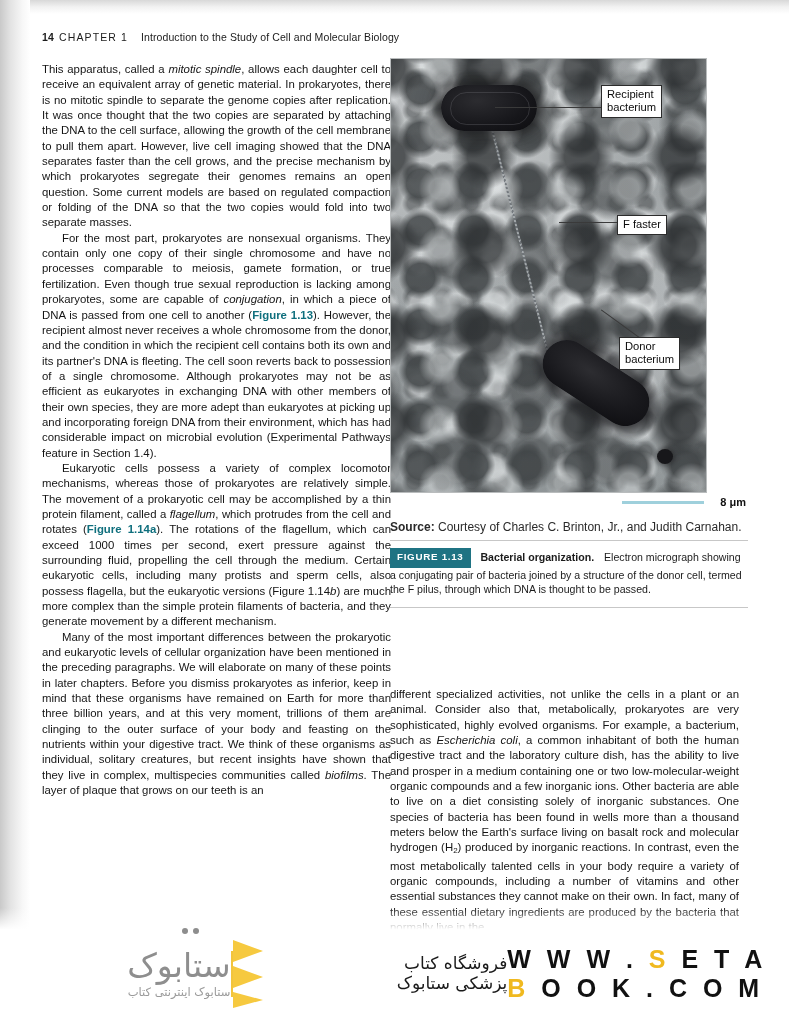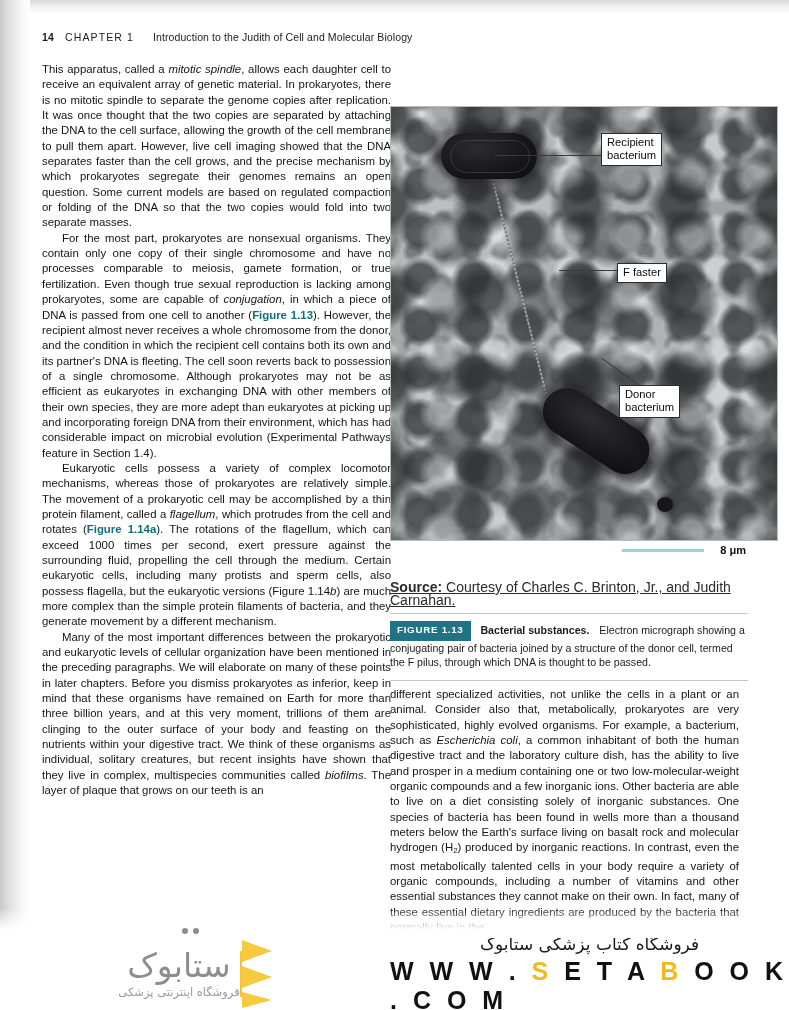--- a/index.html
+++ b/index.html
@@ -54,22 +54,22 @@
     position: absolute;
     left: 42px; top: 31px;
     display: flex;
     align-items: baseline;
     gap: 0;
     font-size: 10.5px;
     color: #1b1b1b;
     letter-spacing: 0.2px;
     white-space: nowrap;
   }
-  .rh-folio { font-weight: bold; margin-right: 11px; }
-  .rh-chapter { letter-spacing: 1.1px; margin-right: 19px; }
+  .rh-folio { font-weight: bold; margin-right: 5px; }
+  .rh-chapter { letter-spacing: 1.1px; margin-right: 13px; }
   .rh-title { letter-spacing: 0.1px; }
 
   
   .col {
     position: absolute;
     width: 349px;
     font-size: 11.4px;
     line-height: 15.35px;
     color: #141414;
     text-align: justify;
@@ -87,26 +87,25 @@
   
   .figure-block {
     position: absolute;
     left: 390px; top: 58px;
     width: 358px;
   }
 
   
   .micrograph {
     position: relative;
-    width: 388px;
+    width: 317px;
     height: 435px;
     background: #22c55e;
     overflow: hidden;
     border: 1px solid #b9bcbd;
-    margin-top: 48px;
   }
   .mg-bg {
     position: absolute; inset: 0;
     background:
       radial-gradient(circle at 22% 14%, rgba(255,255,255,0.28) 0 18%, rgba(255,255,255,0) 48%),
       radial-gradient(circle at 78% 62%, rgba(255,255,255,0.2) 0 14%, rgba(255,255,255,0) 46%),
       radial-gradient(circle at 48% 88%, rgba(120,126,128,0.30) 0 22%, rgba(120,126,128,0) 55%),
       linear-gradient(160deg, #a9aeb0 0%, #9ba0a2 40%, #a4a9ab 70%, #949a9c 100%);
   }
   
@@ -233,25 +232,24 @@
   .scale-label {
     position: absolute;
     right: 2px; top: 0px;
     font-size: 11px;
     font-weight: bold;
     color: #111;
   }
 
   
   .source-line {
-    margin-top: 15px;
-    font-size: 14px;
+    margin-top: 3px;
+    font-size: 12px;
     line-height: 13px;
     color: #2a2a2a;
-    text-decoration: underline;
   }
   .source-line .src-label { font-weight: bold; }
 
   .fig-rule {
     margin-top: 6px;
     width: 358px;
     height: 1px;
     background: #c7c7c7;
   }
 
@@ -358,21 +356,21 @@
   .chev.thin {
     border-left-width: 30px;
     border-top-width: 8px;
     border-bottom-width: 8px;
   }
 
   .banner-right {
     width: 399px;
     height: 72px;
     display: flex;
-    flex-direction: column;
+    flex-direction: row;
     align-items: center;
     justify-content: center;
   }
   .banner-farsi {
     font-size: 17px;
     direction: rtl;
     color: #1a1a1a;
     font-family: "DejaVu Sans", sans-serif;
     margin-bottom: 3px;
   }
@@ -386,21 +384,21 @@
   .banner-url .amber { color: #f0b91f; }
 </style>
 </head>
 <body>
 
 <div class="page">
 
   <div class="running-head">
     <span class="rh-folio">14</span>
     <span class="rh-chapter">CHAPTER 1</span>
-    <span class="rh-title">Introduction to the Judith of Cell and Molecular Biology</span>
+    <span class="rh-title">Introduction to the Study of Cell and Molecular Biology</span>
   </div>
 
   <div class="col col-left" id="col-left">
       <p><span>This apparatus, called a </span><i>mitotic spindle</i><span>, allows each daughter cell to receive an equivalent array of genetic material. In prokaryotes, there is no mitotic spindle to separate the genome copies after replication. It was once thought that the two copies are separated by attaching the DNA to the cell surface, allowing the growth of the cell membrane to pull them apart. However, live cell imaging showed that the DNA separates faster than the cell grows, and the precise mechanism by which prokaryotes segregate their genomes remains an open question. Some current models are based on regulated compaction or folding of the DNA so that the two copies would fold into two separate masses.</span></p>
       <p><span>For the most part, prokaryotes are nonsexual organisms. They contain only one copy of their single chromosome and have no processes comparable to meiosis, gamete formation, or true fertilization. Even though true sexual reproduction is lacking among prokaryotes, some are capable of </span><i>conjugation</i><span>, in which a piece of DNA is passed from one cell to another (</span><span class="figref">Figure 1.13</span><span>). However, the recipient almost never receives a whole chromosome from the donor, and the condition in which the recipient cell contains both its own and its partner's DNA is fleeting. The cell soon reverts back to possession of a single chromosome. Although prokaryotes may not be as efficient as eukaryotes in exchanging DNA with other members of their own species, they are more adept than eukaryotes at picking up and incorporating foreign DNA from their environment, which has had considerable impact on microbial evolution (Experimental Pathways feature in Section 1.4).</span></p>
       <p><span>Eukaryotic cells possess a variety of complex locomotor mechanisms, whereas those of prokaryotes are relatively simple. The movement of a prokaryotic cell may be accomplished by a thin protein filament, called a </span><i>flagellum</i><span>, which protrudes from the cell and rotates (</span><span class="figref">Figure 1.14a</span><span>). The rotations of the flagellum, which can exceed 1000 times per second, exert pressure against the surrounding fluid, propelling the cell through the medium. Certain eukaryotic cells, including many protists and sperm cells, also possess flagella, but the eukaryotic versions (Figure 1.14</span><i>b</i><span>) are much more complex than the simple protein filaments of bacteria, and they generate movement by a different mechanism.</span></p>
       <p><span>Many of the most important differences between the prokaryotic and eukaryotic levels of cellular organization have been mentioned in the preceding paragraphs. We will elaborate on many of these points in later chapters. Before you dismiss prokaryotes as inferior, keep in mind that these organisms have remained on Earth for more than three billion years, and at this very moment, trillions of them are clinging to the outer surface of your body and feasting on the nutrients within your digestive tract. We think of these organisms as individual, solitary creatures, but recent insights have shown that they live in complex, multispecies communities called </span><i>biofilms</i><span>. The layer of plaque that grows on our teeth is an</span></p>
     </div>
 
   <div class="col col-right-bottom" id="col-right">
@@ -444,21 +442,21 @@
 
     <div class="source-line">
       <span class="src-label">Source:</span>
       <span>Courtesy of Charles C. Brinton, Jr., and Judith Carnahan.</span>
     </div>
 
     <div class="fig-rule"></div>
 
     <div class="fig-caption">
       <span class="fig-badge">FIGURE 1.13</span>
-      <span class="fig-title">Bacterial substances.</span>
+      <span class="fig-title">Bacterial organization.</span>
       <span>Electron micrograph showing a conjugating pair of bacteria joined by a structure of the donor cell, termed the F pilus, through which DNA is thought to be passed.</span>
     </div>
 
     <div class="caption-rule"></div>
   </div>
 
   <div class="page-dots">
     <span></span>
     <span></span>
   </div>
@@ -466,21 +464,21 @@
   <div class="spine-shadow"></div>
   <div class="top-shadow"></div>
   <div class="bottom-fade"></div>
 </div>
 
 <div class="banner">
   <div class="banner-left">
     <div class="logo-wrap">
       <div class="logo-text">
         <div class="logo-farsi-main">ستابوک</div>
-        <div class="logo-farsi-sub">فروشگاه اینترنتی پزشکی</div>
+        <div class="logo-farsi-sub">ستابوک اینترنتی کتاب</div>
       </div>
       <div class="logo-divider"></div>
       <div class="chevrons">
         <div class="chev"></div>
         <div class="chev"></div>
         <div class="chev thin"></div>
       </div>
     </div>
   </div>
   <div class="banner-right">

